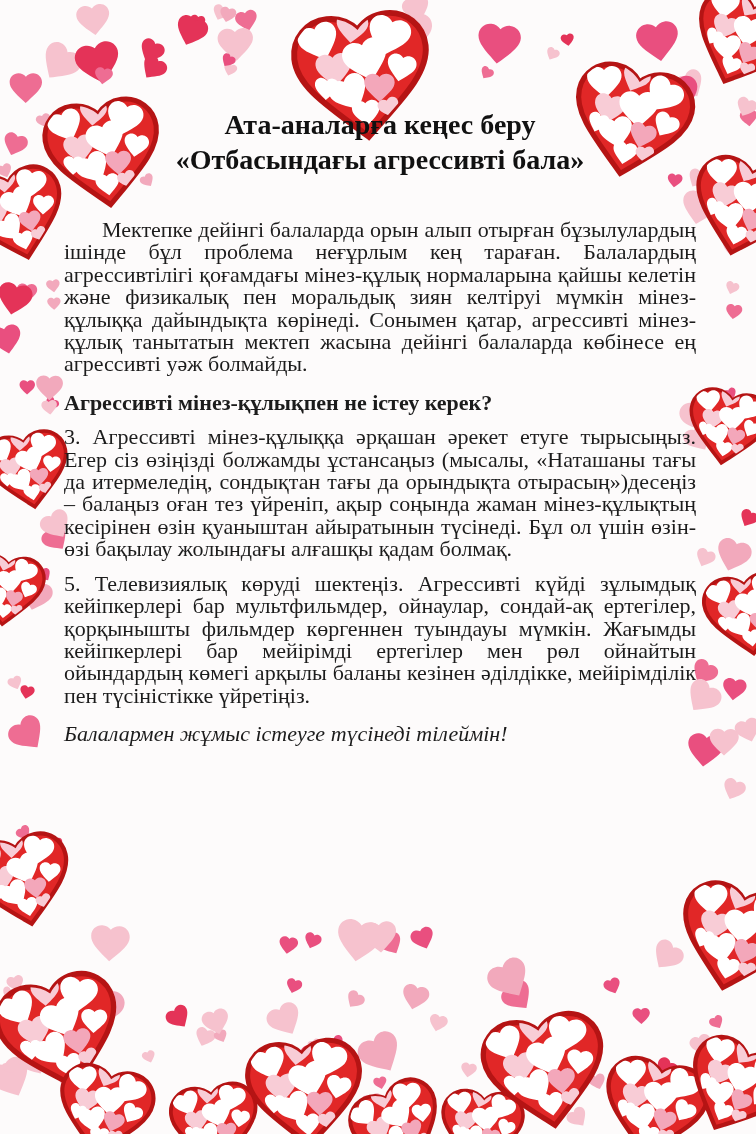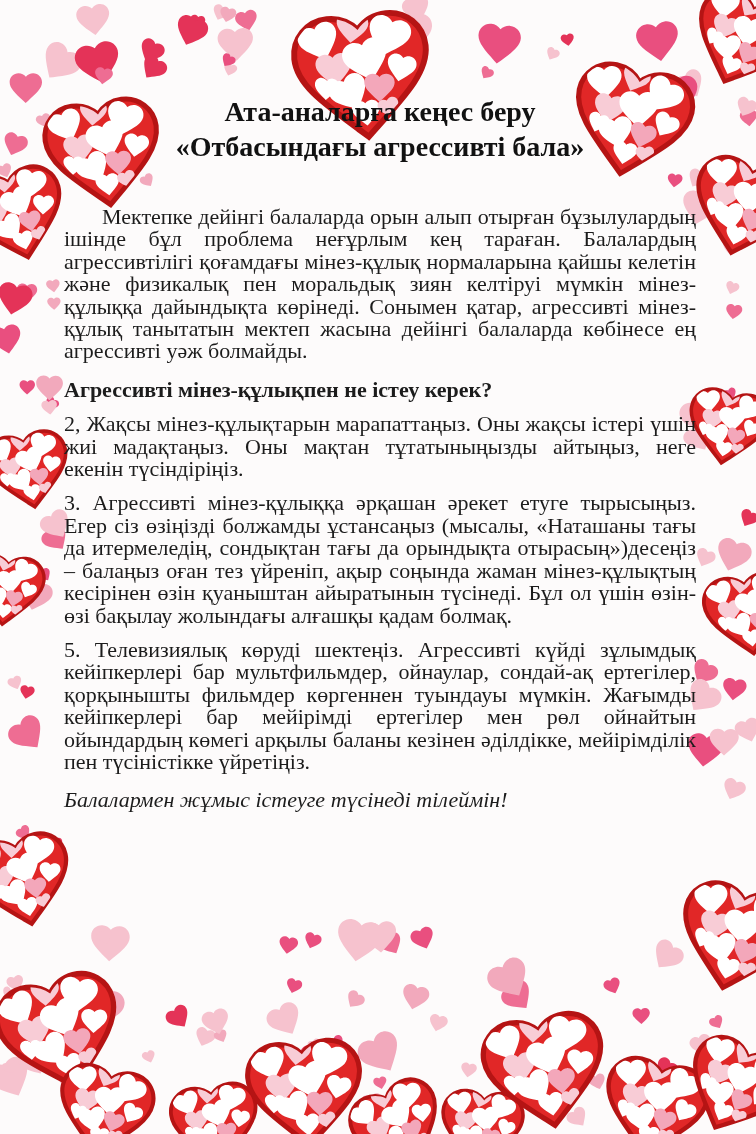--- a/index.html
+++ b/index.html
@@ -6,21 +6,21 @@
   .page{
     position:relative;
     width:756px;height:1134px;
     background:#fdfbfb;
     overflow:hidden;
     font-family:"Liberation Serif","DejaVu Serif",serif;
     color:#1c1c1c;
   }
   .decor{position:absolute;left:0;top:0;z-index:0;}
   .content{
-    position:absolute;left:64px;top:94px;width:632px;z-index:1;
+    position:absolute;left:64px;top:107px;width:632px;z-index:1;
   }
   .title{
     font-size:28px;font-weight:bold;text-align:center;
     line-height:35px;margin:0 0 42px 0;color:#111;
   }
   .title .tline{display:block;}
   .content p{
     margin:0 0 12px 0;
     font-size:22px;line-height:22.4px;
     text-align:justify;
@@ -234,19 +234,18 @@
   <div class="content">
     <h1 class="title">
       <span class="tline">Ата-аналарға кеңес беру</span>
       <span class="tline">«Отбасындағы агрессивті бала»</span>
     </h1>
 
     <p class="intro">Мектепке дейінгі балаларда орын алып отырған бұзылулардың ішінде бұл проблема неғұрлым кең тараған. Балалардың агрессивтілігі қоғамдағы мінез-құлық нормаларына қайшы келетін және физикалық пен моральдық зиян келтіруі мүмкін мінез-құлыққа дайындықта көрінеді. Сонымен қатар, агрессивті мінез-құлық танытатын мектеп жасына дейінгі балаларда көбінесе ең агрессивті уәж болмайды.</p>
 
     <p class="heading">Агрессивті мінез-құлықпен не істеу керек?</p>
 
-    <p class="tip">2, Жақсы мінез-құлықтарын марапаттаңыз. Оны жақсы істері үшін жиі мадақтаңыз. Оны мақтан тұтатыныңызды айтыңыз, неге екенін түсіндіріңіз.</p>
     <p class="tip">3. Агрессивті мінез-құлыққа әрқашан  әрекет етуге тырысыңыз. Егер сіз өзіңізді болжамды ұстансаңыз (мысалы, «Наташаны тағы да итермеледің, сондықтан тағы да орындықта отырасың»)десеңіз – балаңыз оған тез үйреніп, ақыр соңында жаман мінез-құлықтың кесірінен өзін қуаныштан айыратынын түсінеді. Бұл ол үшін өзін-өзі бақылау жолындағы алғашқы қадам болмақ.</p>
     <p class="tip">5. Телевизиялық көруді шектеңіз. Агрессивті күйді зұлымдық кейіпкерлері бар мультфильмдер, ойнаулар, сондай-ақ ертегілер, қорқынышты фильмдер көргеннен туындауы мүмкін. Жағымды кейіпкерлері бар мейірімді ертегілер мен рөл ойнайтын ойындардың көмегі арқылы баланы кезінен әділдікке, мейірімділік пен түсіністікке үйретіңіз.</p>
 
     <p class="closing">Балалармен жұмыс істеуге түсінеді тілеймін!</p>
   </div>
 </div>
 
 </body></html>

